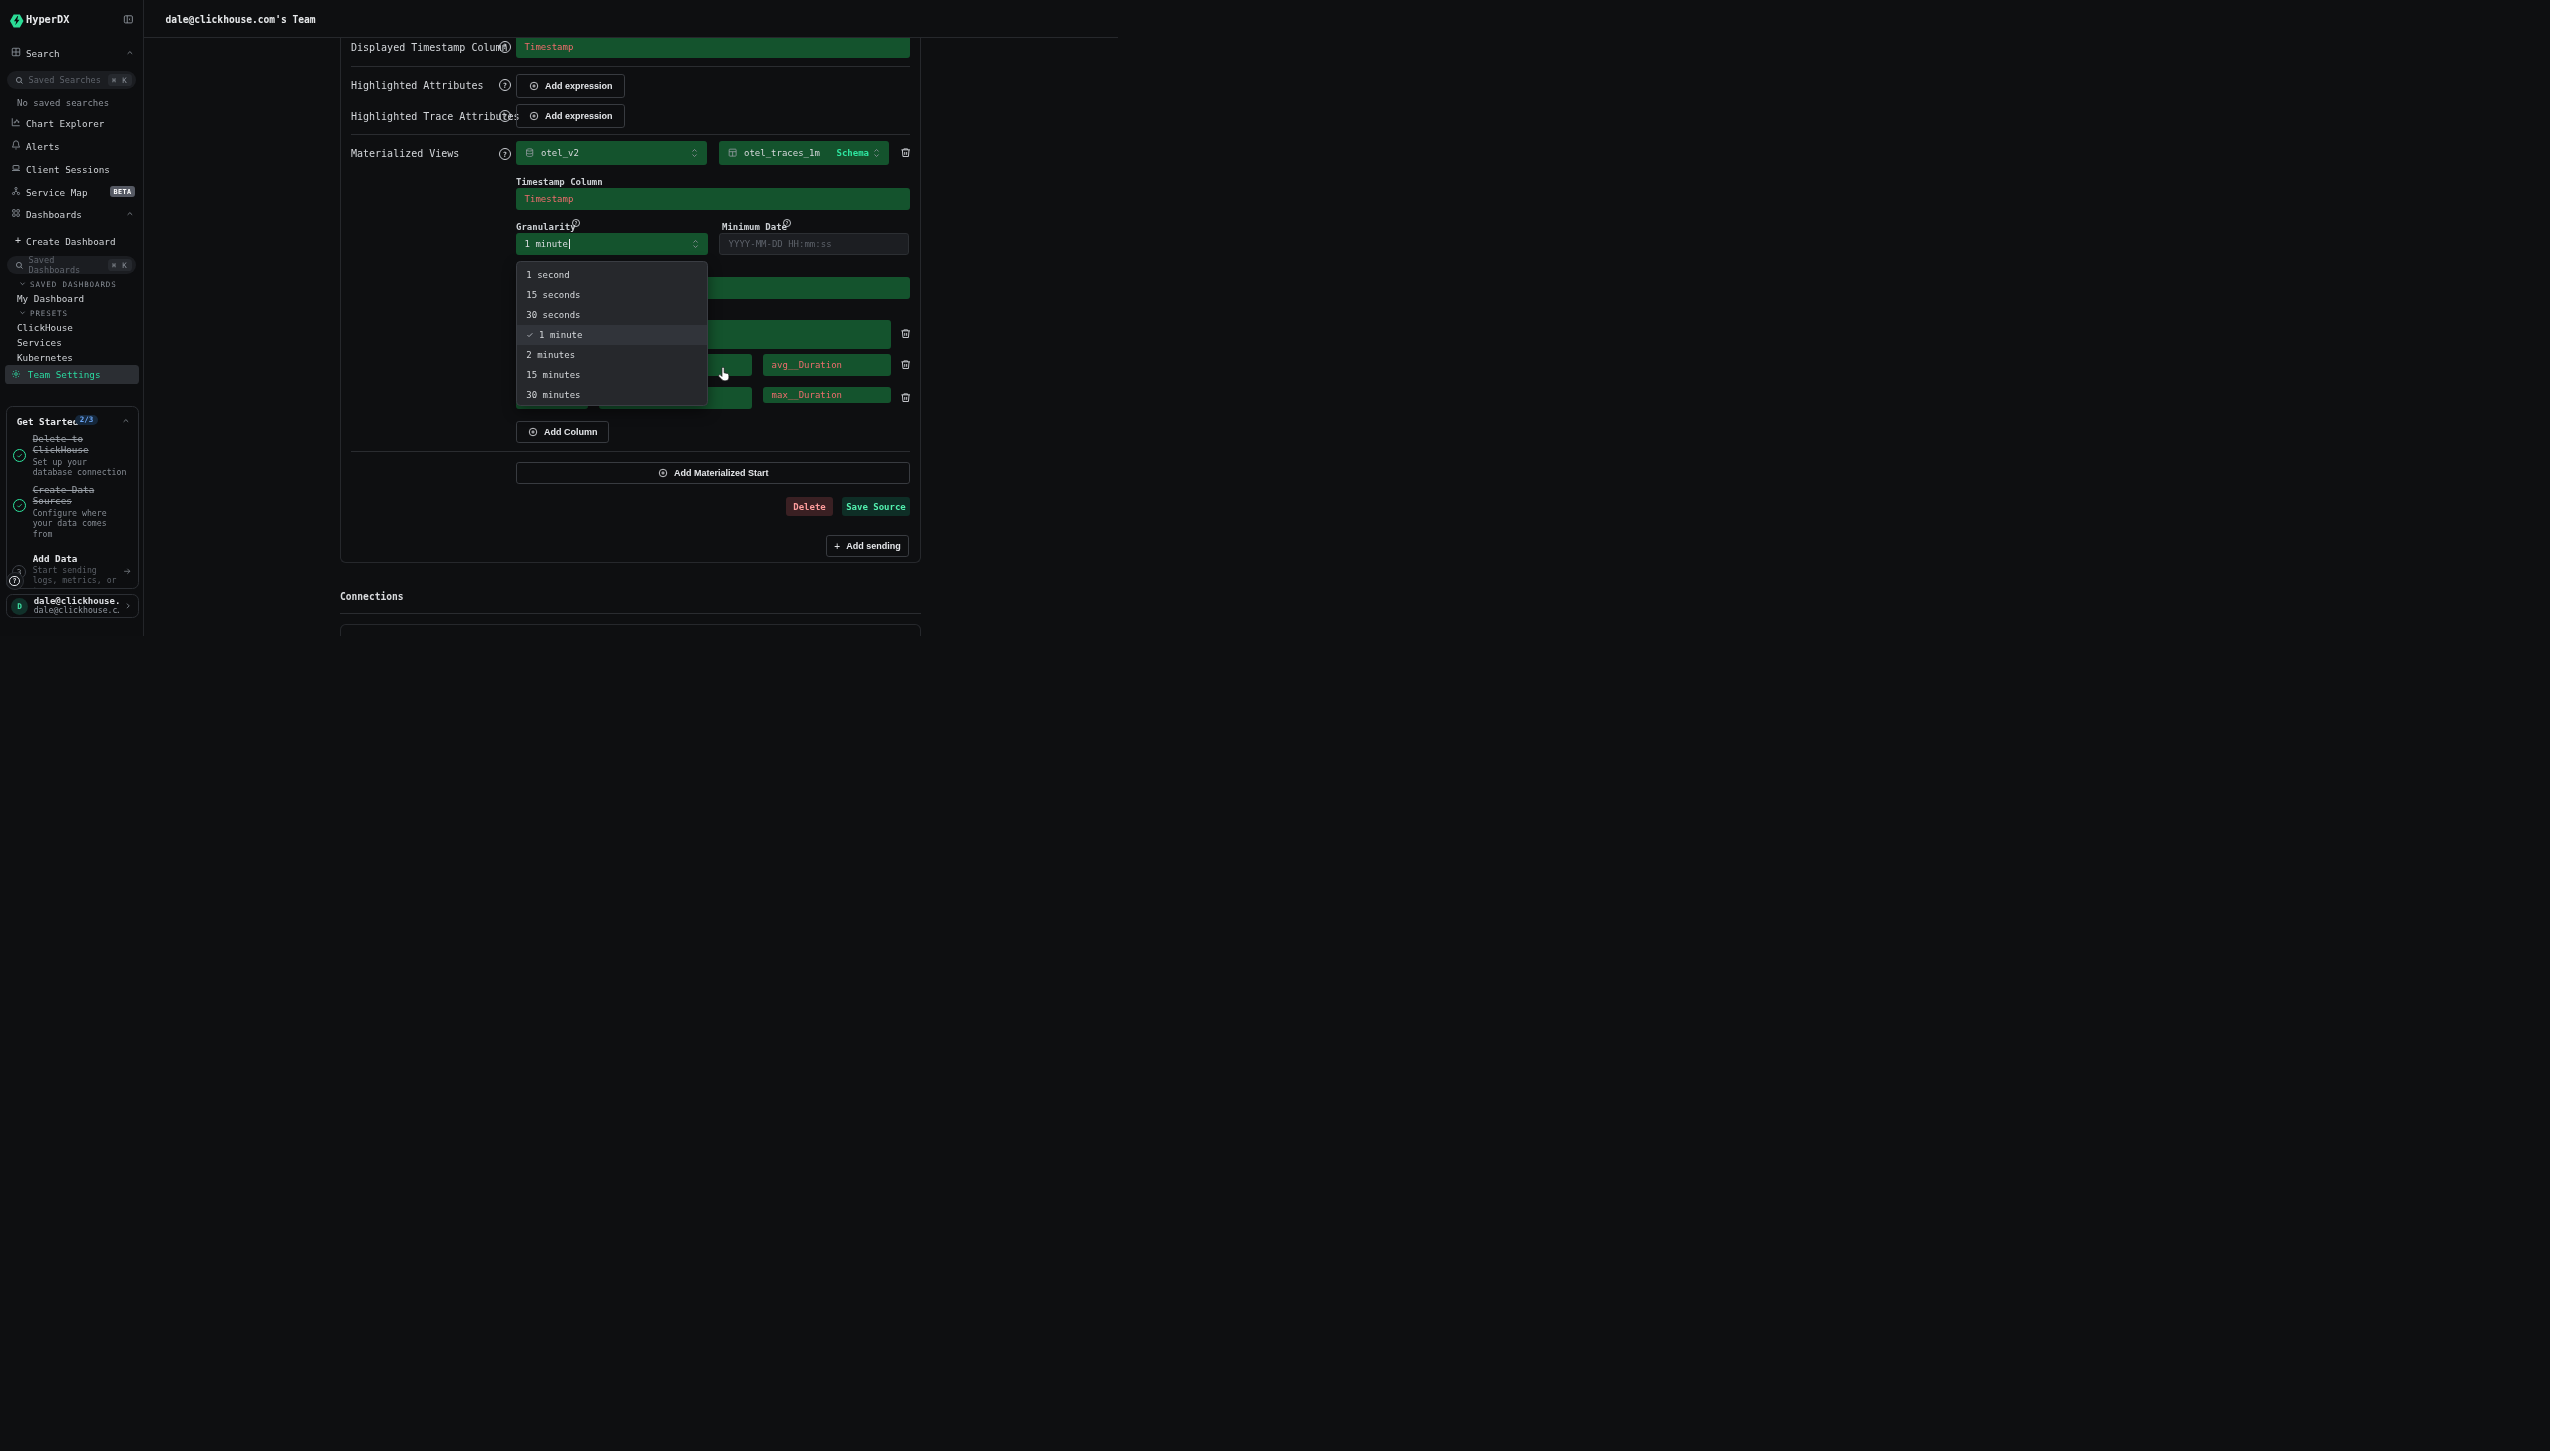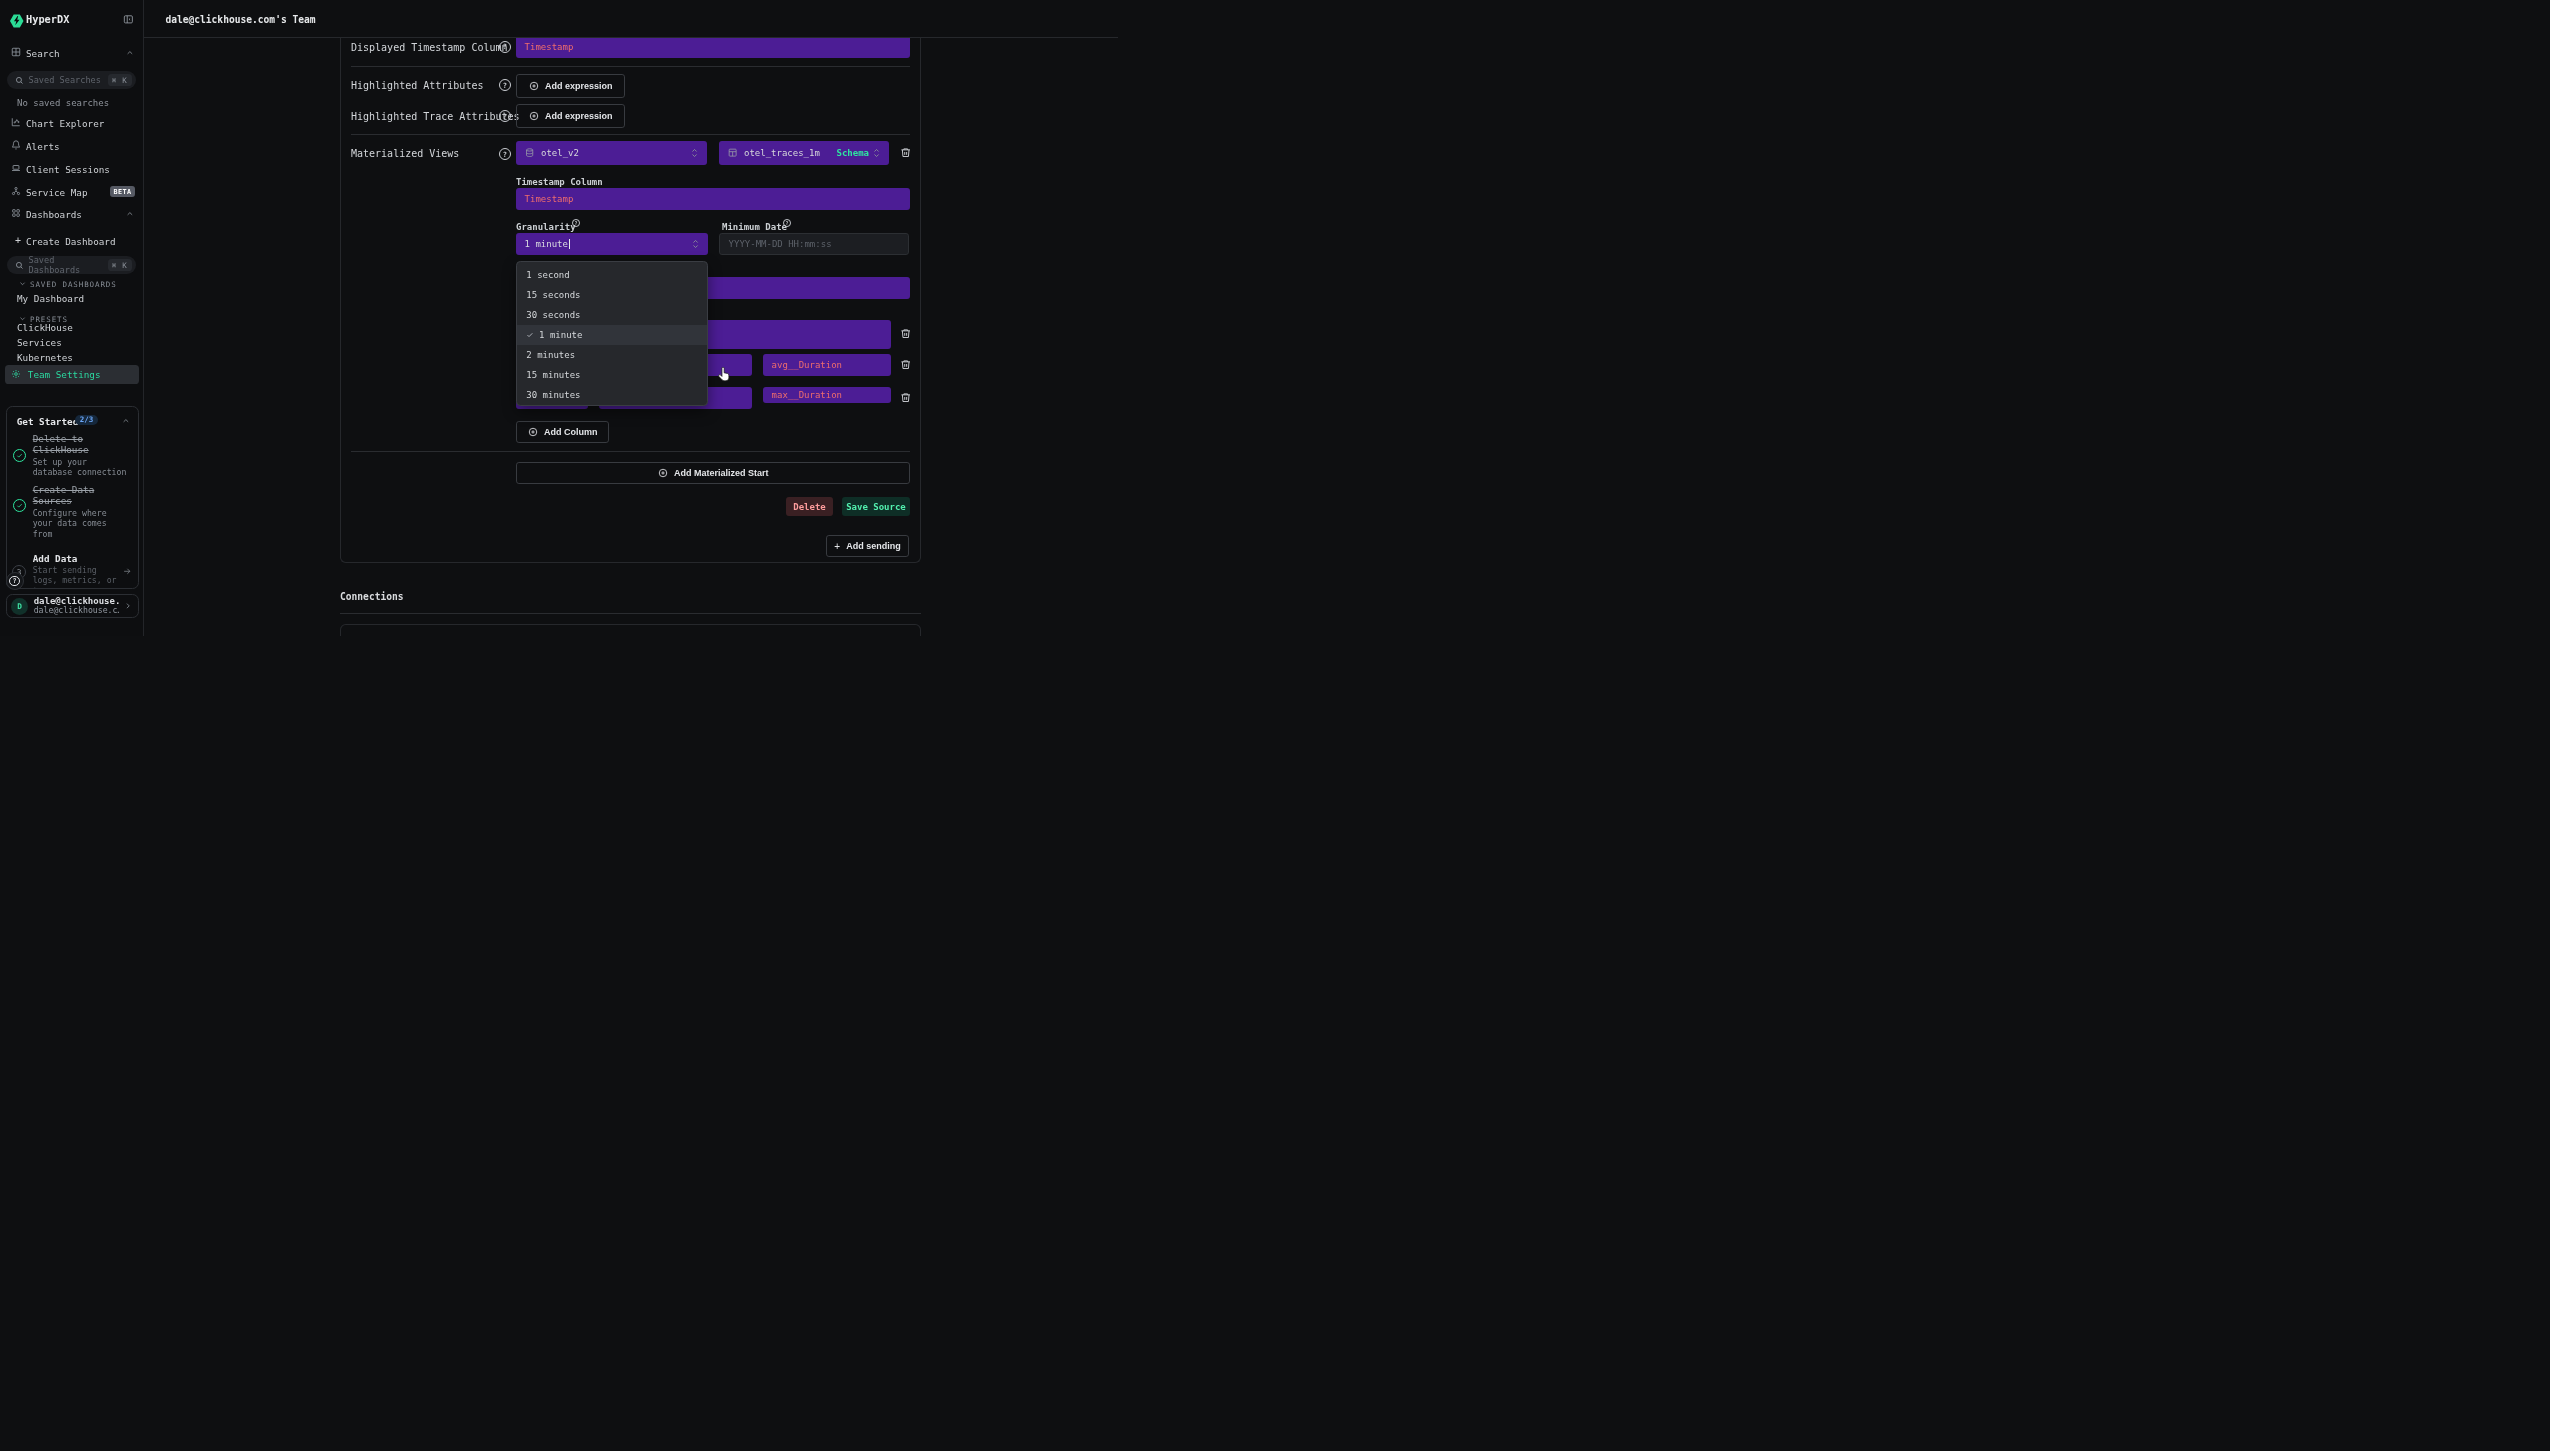--- a/index.html
+++ b/index.html
@@ -57,21 +57,21 @@
   #topbar .title { position:absolute; left:21.4px; top:13.5px; font-size:9.6px; font-weight:600; color:#e6e8ea; }
   #main { position:absolute; left:144px; top:38px; width:974px; height:598px; overflow:hidden; }
 
   #panel { position:absolute; left:196px; top:0; width:581px; height:525px;
     border-left:0.7px solid #26282c; border-right:0.7px solid #26282c; border-bottom:0.7px solid #26282c;
     border-radius:0 0 5.7px 5.7px; }
   .row-label { font-size:10px; color:#d3d6da; }
   .sub-label { font-size:9px; font-weight:600; color:#ccd0d4; }
   .divider { position:absolute; left:10px; width:559px; height:0.7px; background:#2a2c30; }
 
-  .input { position:absolute; background:#4c1d95; border-radius:2.9px;
+  .input { position:absolute; background:#14532d; border-radius:2.9px;
     display:flex; align-items:center; padding:0 8.6px; }
   .input.bordered { background:#1c1e22; border:0.7px solid #2c2f33; }
   .code-red { font-size:9px; color:#ef6d6d; }
   .placeholder { font-size:9px; color:#5c6169; }
   .sel-text { font-size:9px; color:#d6d8db; }
   .updown { margin-left:auto; color:#8c9199; }
 
   .btn-outline { position:absolute; border:0.7px solid #383b40; border-radius:2.9px;
     display:flex; align-items:center; justify-content:center; gap:6.4px;
     font-size:9px; font-weight:600; color:#e4e6e9; background:transparent; cursor:pointer; }
@@ -225,21 +225,21 @@
   <div class="abs" style="left:0; top:279px; width:144px; height:13px;">
     <span class="abs side-icon" style="left:19px; top:1.4px;">
       <svg width="7.1" height="7.1" viewBox="0 0 24 24" fill="none" stroke="currentColor" stroke-width="2.4">
           <path d="M5 9l7 7 7-7"></path>
         </svg>
     </span>
     <span class="abs sect-label" style="left:30px; top:1.4px;">SAVED DASHBOARDS</span>
   </div>
   <div class="abs nav-item-label" style="left:17px; top:293px;">My Dashboard</div>
 
-  <div class="abs" style="left:0; top:308px; width:156px; height:13px;margin-top:6px;">
+  <div class="abs" style="left:0; top:308px; width:156px; height:13px;">
     <span class="abs side-icon" style="left:19px; top:1.4px;">
       <svg width="7.1" height="7.1" viewBox="0 0 24 24" fill="none" stroke="currentColor" stroke-width="2.4">
           <path d="M5 9l7 7 7-7"></path>
         </svg>
     </span>
     <span class="abs sect-label" style="left:30px; top:1.4px;">PRESETS</span>
   </div>
   <div class="abs nav-item-label" style="left:17px; top:322px;">ClickHouse</div>
   <div class="abs nav-item-label" style="left:17px; top:337px;">Services</div>
   <div class="abs nav-item-label" style="left:17px; top:352px;">Kubernetes</div>

